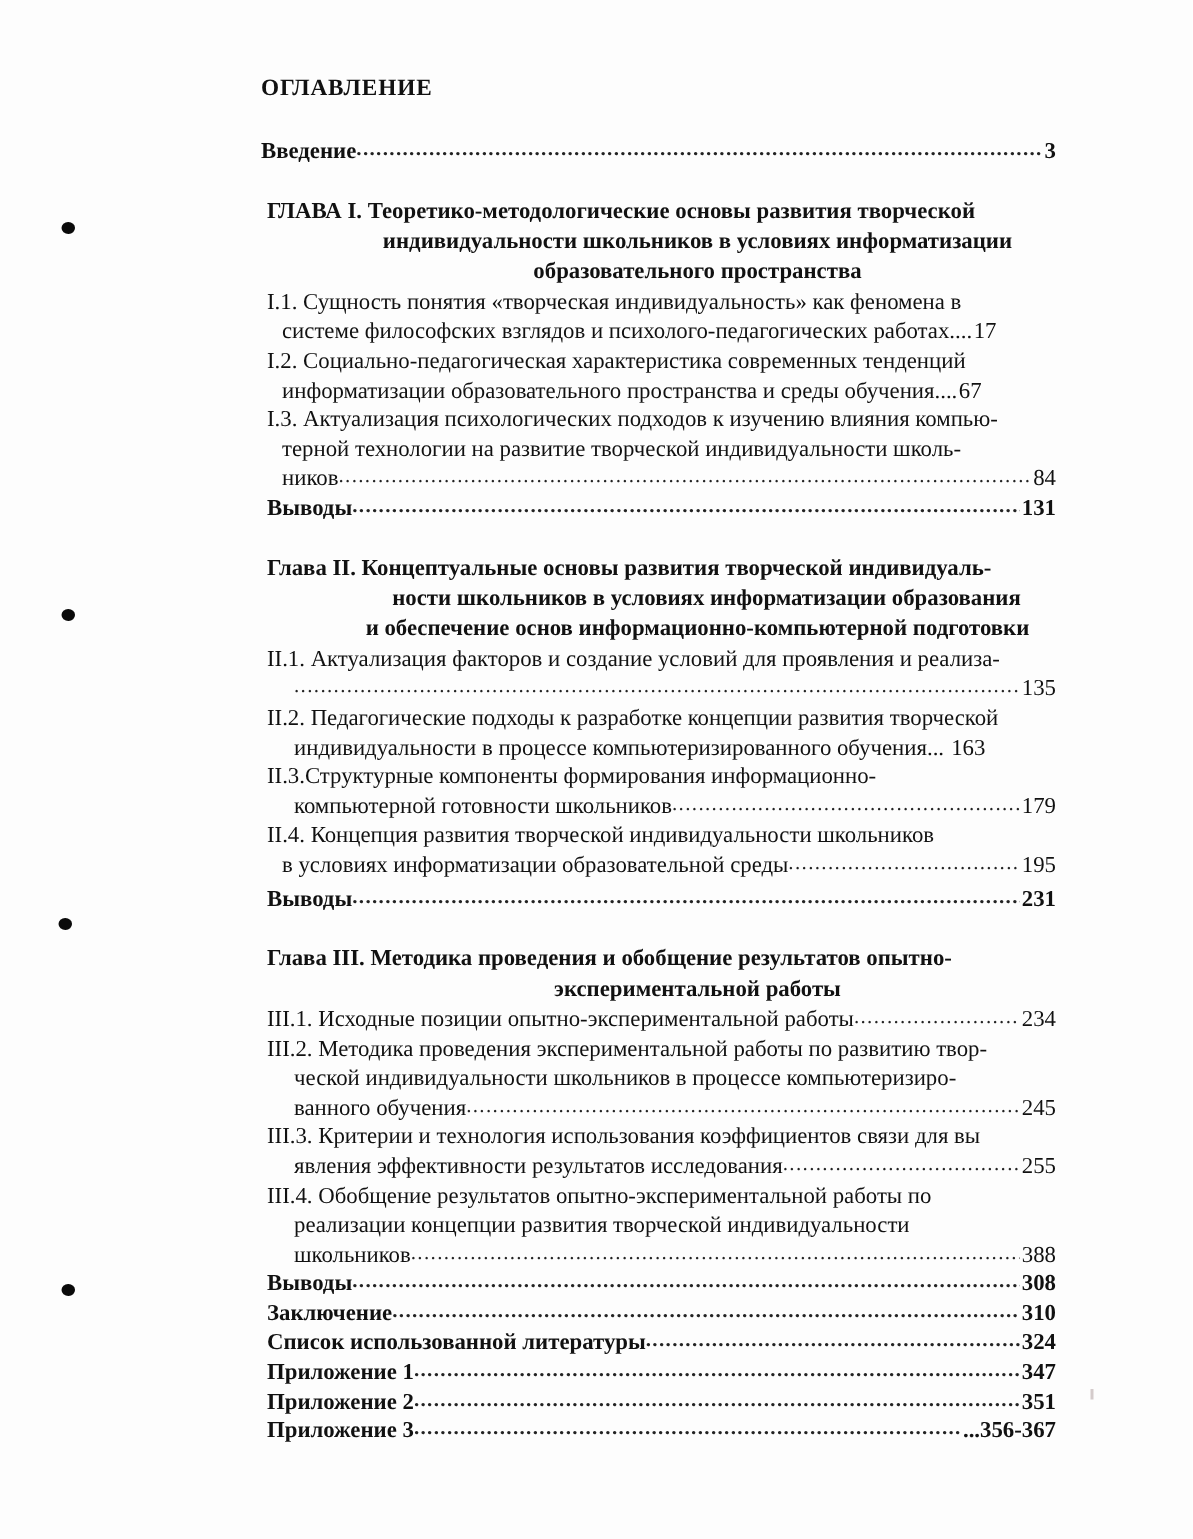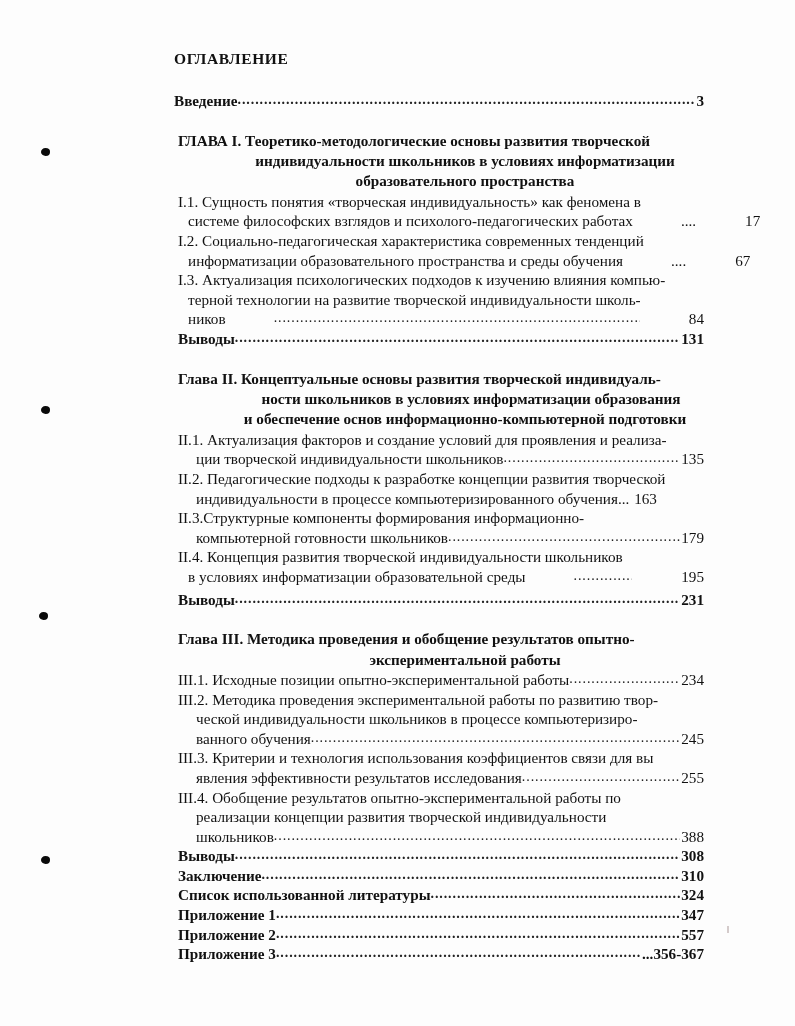--- a/index.html
+++ b/index.html
@@ -82,21 +82,21 @@
     white-space: pre-wrap;
   }
 
   .bold { font-weight: bold; }
 
   
   .gap-lg { height: 20px; }
 
   
   .ind-0 { margin-left: 4px; }
-  .ind-1 { margin-left: 14px; gap: 48px; }
+  .ind-1 { margin-left: 14px; }
   .ind-2 { margin-left: 22px; }
   .ind-3 { margin-left: 52px; }
   .ind-4 { margin-left: 64px; }
 
   .chapter-head {
     font-weight: bold;
     font-size: 15.2px;
     line-height: 20.4px;
   }
   .chapter-head .cont { display: block; text-align: center; }
@@ -178,21 +178,20 @@
 
     <div class="chapter-head">
       <span class="ind-0">Глава II. Концептуальные основы развития творческой индивидуаль-</span>
       <span class="cont ind-4">ности школьников в условиях информатизации образования</span>
       <span class="cont ind-3">и обеспечение основ информационно-компьютерной подготовки</span>
     </div>
 
     <div class="entry-block">
       <div class="plain-row ind-0">II.1. Актуализация факторов и создание условий для проявления и реализа-</div>
       <div class="toc-row ind-2">
-        <span class="label">ции творческой индивидуальности школьников</span>
         <span class="leader"></span>
         <span class="pageno">135</span>
       </div>
     </div>
 
     <div class="entry-block">
       <div class="plain-row ind-0">II.2. Педагогические подходы к разработке концепции развития творческой</div>
       <div class="toc-row ind-2">
         <span class="label">индивидуальности в процессе компьютеризированного обучения</span>
         <span class="label">... </span>
@@ -286,21 +285,21 @@
 
     <div class="toc-row bold ind-0">
       <span class="label">Приложение 1</span>
       <span class="leader"></span>
       <span class="pageno">347</span>
     </div>
 
     <div class="toc-row bold ind-0">
       <span class="label">Приложение 2</span>
       <span class="leader"></span>
-      <span class="pageno">557</span>
+      <span class="pageno">351</span>
     </div>
 
     <div class="toc-row bold ind-0">
       <span class="label">Приложение 3</span>
       <span class="leader"></span>
       <span class="pageno">...356-367</span>
     </div>
 
   </div>
 </div>

